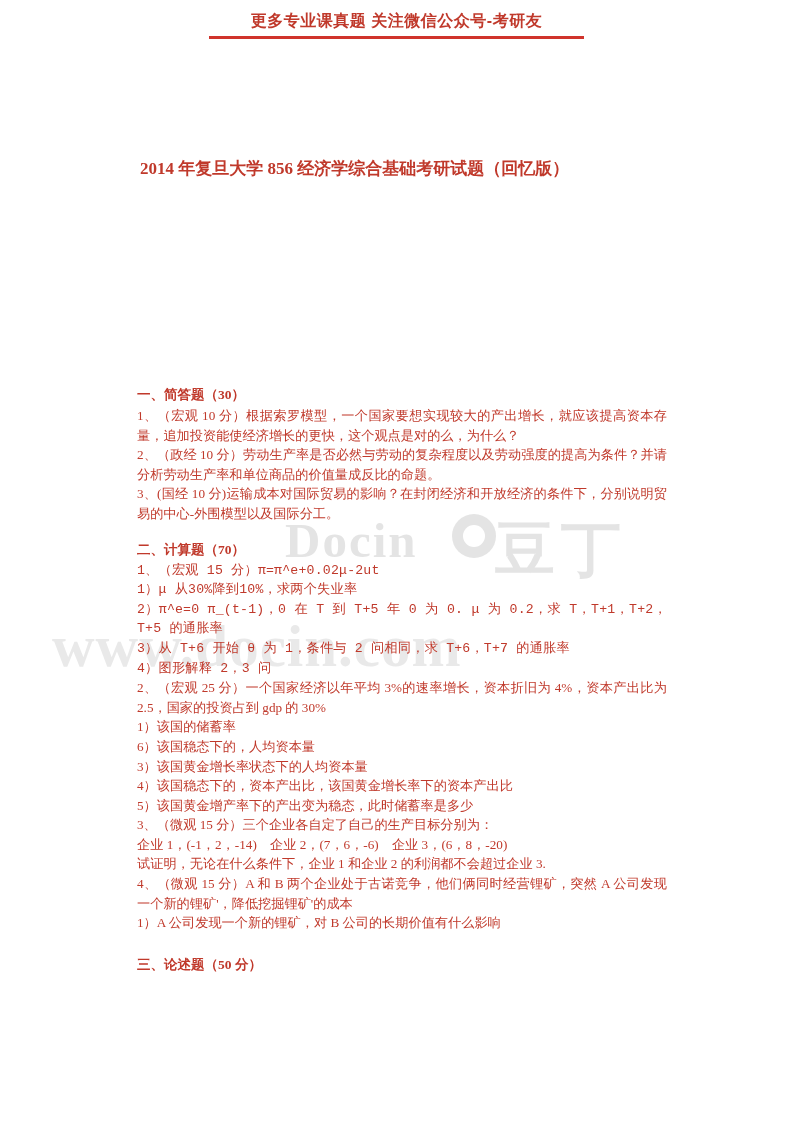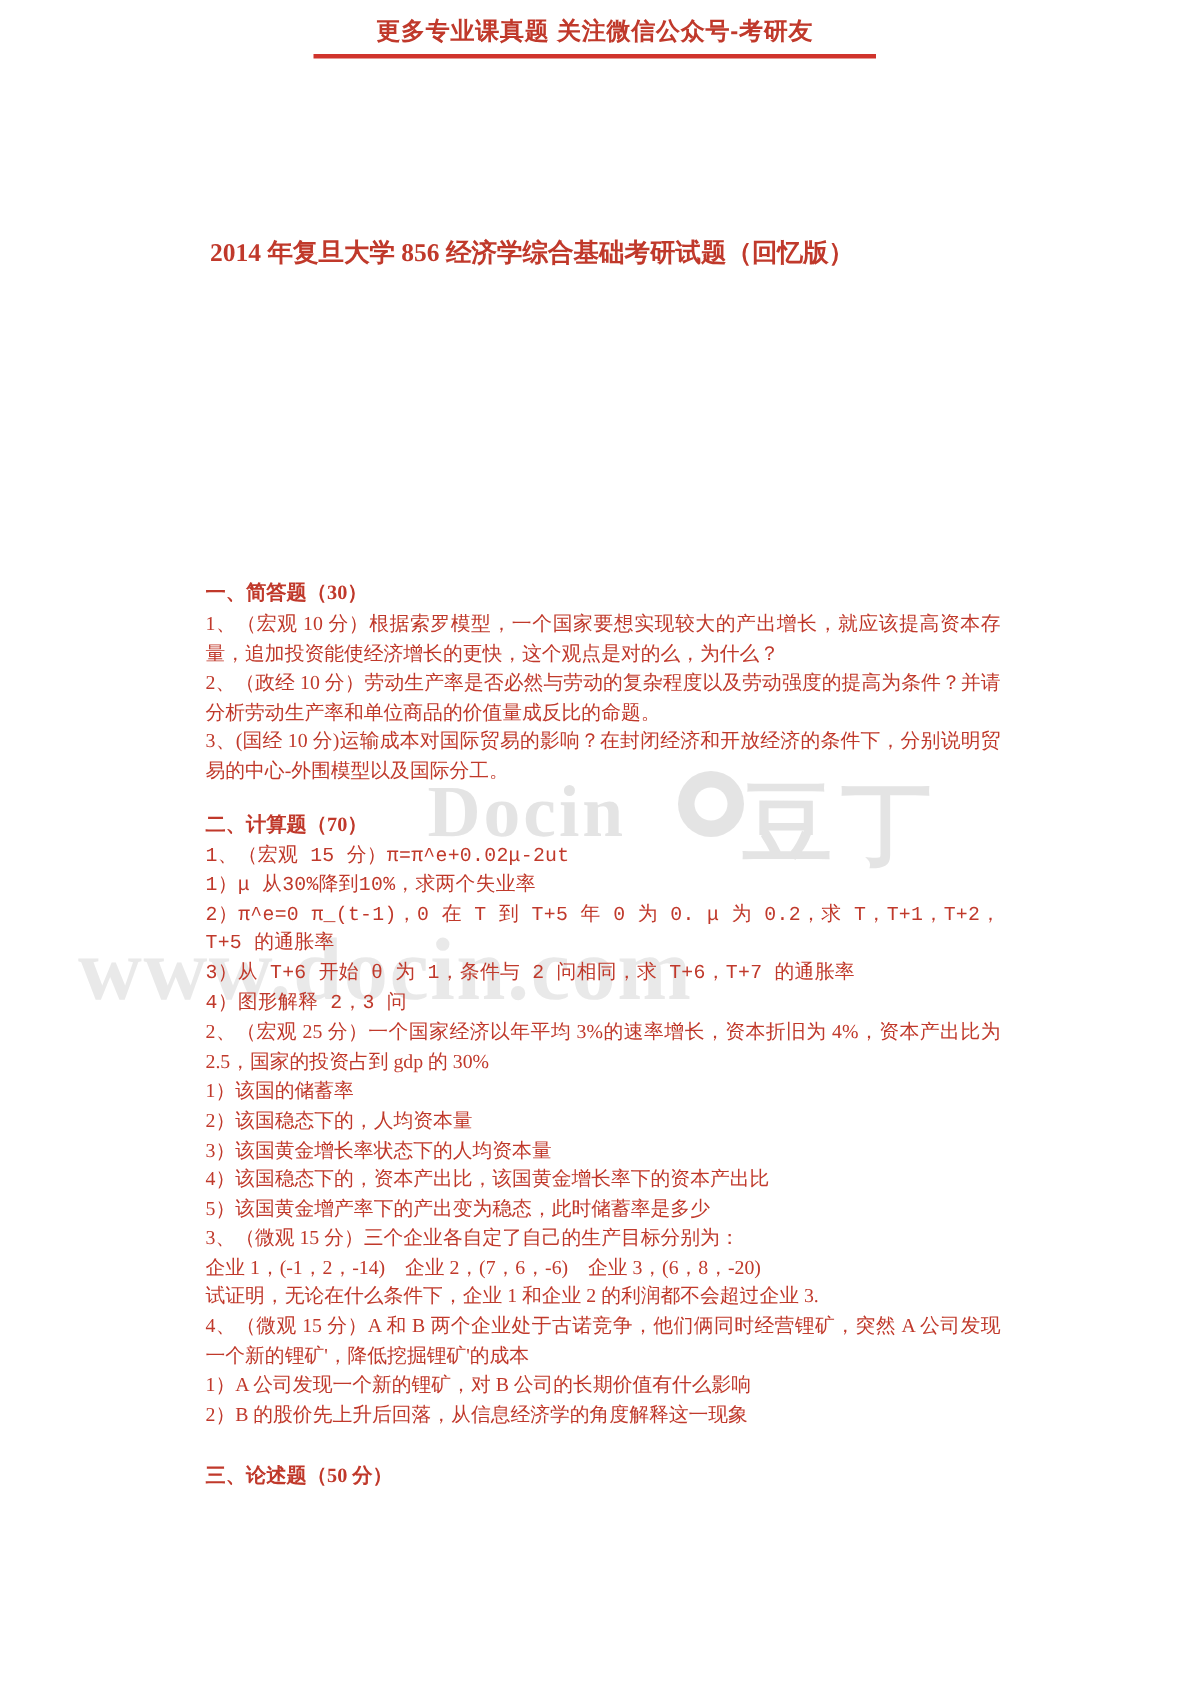--- a/index.html
+++ b/index.html
@@ -185,29 +185,28 @@
     <div class="gap-md"></div>
 
     <div class="section-head">二、计算题（70）</div>
     <p class="para mono-ish">1、（宏观 15 分）π=π^e+0.02μ-2ut</p>
     <p class="para mono-ish">1）μ 从30%降到10%，求两个失业率</p>
     <p class="para mono-ish">2）π^e=0 π_(t-1)，0 在 T 到 T+5 年 0 为 0. μ 为 0.2，求 T，T+1，T+2，T+5 的通胀率</p>
     <p class="para mono-ish">3）从 T+6 开始 θ 为 1，条件与 2 问相同，求 T+6，T+7 的通胀率</p>
     <p class="para mono-ish">4）图形解释 2，3 问</p>
     <p class="para">2、（宏观 25 分）一个国家经济以年平均 3%的速率增长，资本折旧为 4%，资本产出比为 2.5，国家的投资占到 gdp 的 30%</p>
     <p class="para">1）该国的储蓄率</p>
-    <p class="para">2）该国稳态下的，人均资本量</p>
+    <p class="para">6）该国稳态下的，人均资本量</p>
     <p class="para">3）该国黄金增长率状态下的人均资本量</p>
     <p class="para">4）该国稳态下的，资本产出比，该国黄金增长率下的资本产出比</p>
     <p class="para">5）该国黄金增产率下的产出变为稳态，此时储蓄率是多少</p>
     <p class="para">3、（微观 15 分）三个企业各自定了自己的生产目标分别为：</p>
     <p class="para">企业 1，(-1，2，-14)　企业 2，(7，6，-6)　企业 3，(6，8，-20)</p>
     <p class="para">试证明，无论在什么条件下，企业 1 和企业 2 的利润都不会超过企业 3.</p>
     <p class="para">4、（微观 15 分）A 和 B 两个企业处于古诺竞争，他们俩同时经营锂矿，突然 A 公司发现一个新的锂矿'，降低挖掘锂矿'的成本</p>
     <p class="para">1）A 公司发现一个新的锂矿，对 B 公司的长期价值有什么影响</p>
-    <p class="para">2）B 的股价先上升后回落，从信息经济学的角度解释这一现象</p>
 
     <div class="gap-lg"></div>
 
     <div class="section-head">三、论述题（50 分）</div>
 
   </div>
 </div>
 
 </body></html>

